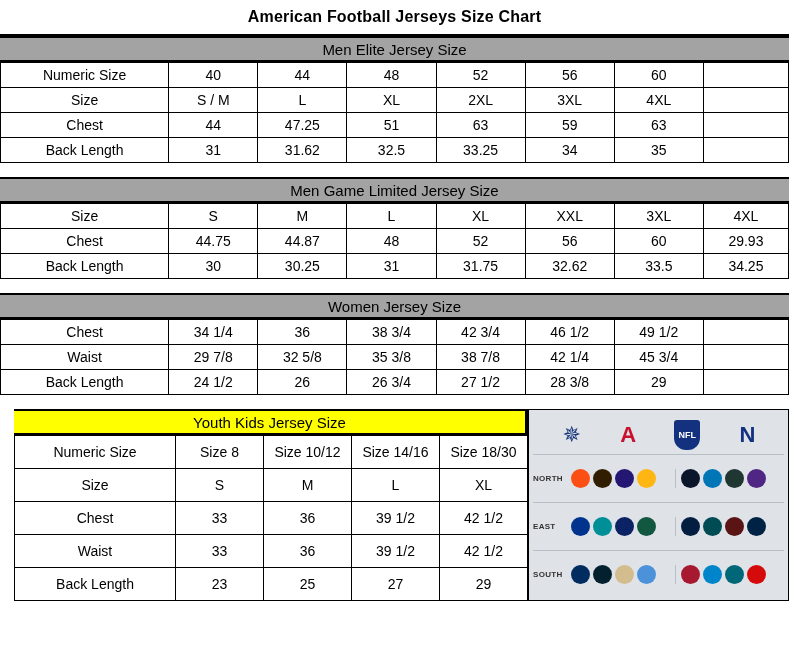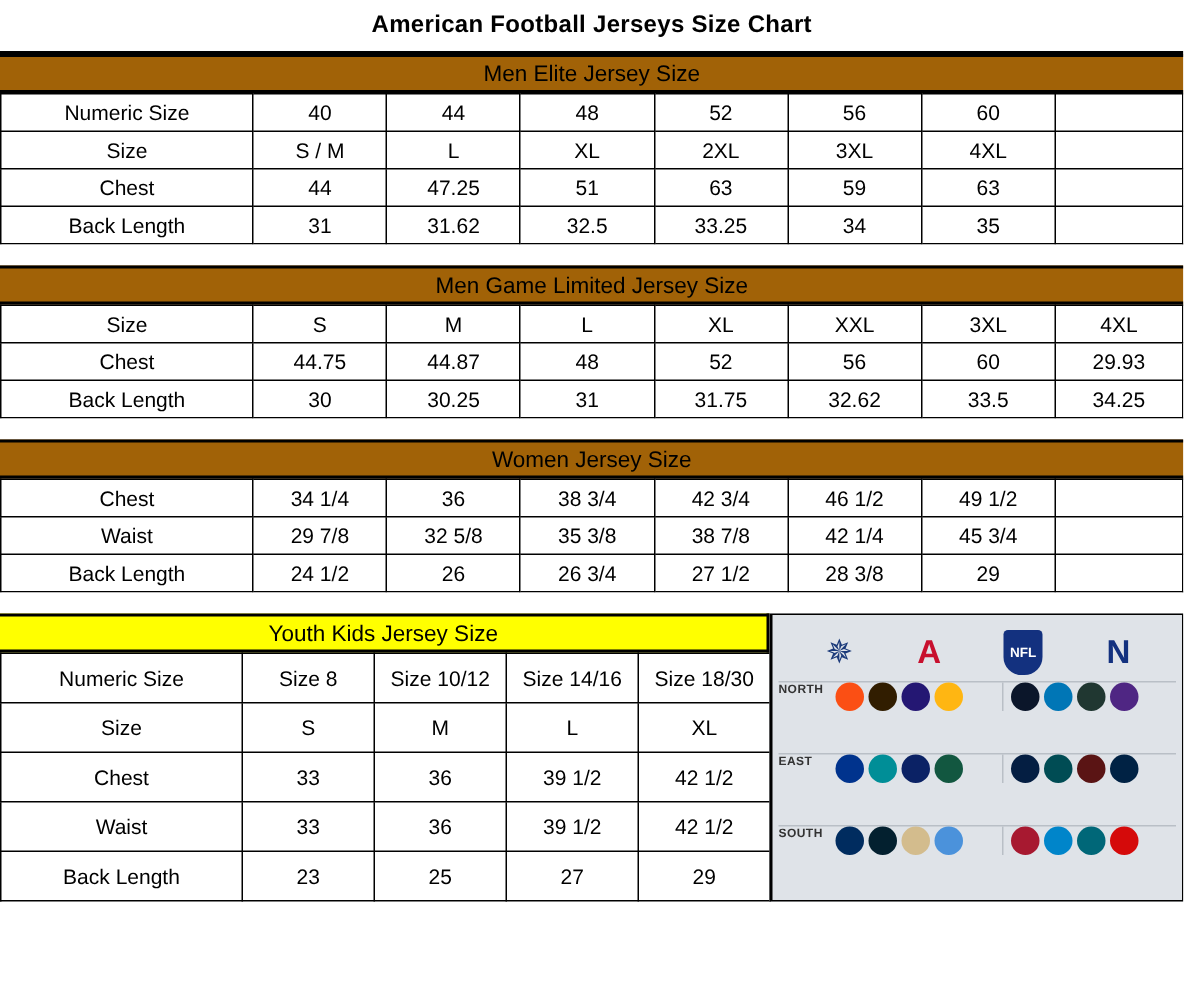--- a/index.html
+++ b/index.html
@@ -21,21 +21,21 @@
     display: flex;
     align-items: center;
     justify-content: center;
     font-size: 16px;
     font-weight: bold;
     color: #000;
     letter-spacing: .2px;
     border-bottom: 2px solid #000;
   }
   .section-head {
-    background: #a16207;
+    background: #a3a3a3;
     border-top: 2px solid #000;
     border-bottom: 2px solid #000;
     height: 26px;
     display: flex;
     align-items: center;
     justify-content: center;
     font-size: 15px;
     color: #000;
   }
   table.grid {
@@ -58,20 +58,21 @@
   .gap {
     height: 14px;
     background: #fff;
   }
 
   
   .youth-wrap {
     display: flex;
     width: 789px;
     align-items: stretch;
+    padding-left: 14px;
   }
   .youth-left { width: 513px; }
   .youth-right {
     width: 276px;
     background: #dfe3e8;
     border: 1px solid #000;
     border-left: 2px solid #000;
     position: relative;
   }
   .youth-head {
@@ -126,21 +127,21 @@
     border-radius: 3px 3px 12px 12px;
     color: #fff;
     font-size: 9px;
     font-weight: bold;
     display: flex; align-items: center; justify-content: center;
   }
   .div-rows { flex: 1; display: flex; flex-direction: column; }
   .div-row {
     flex: 1;
     display: flex;
-    align-items: flex-start;
+    align-items: center;
     border-top: 1px solid #b9bfc6;
   }
   .div-label {
     width: 38px;
     font-size: 8px;
     font-weight: bold;
     color: #333;
     letter-spacing: .3px;
   }
   .team-group {

